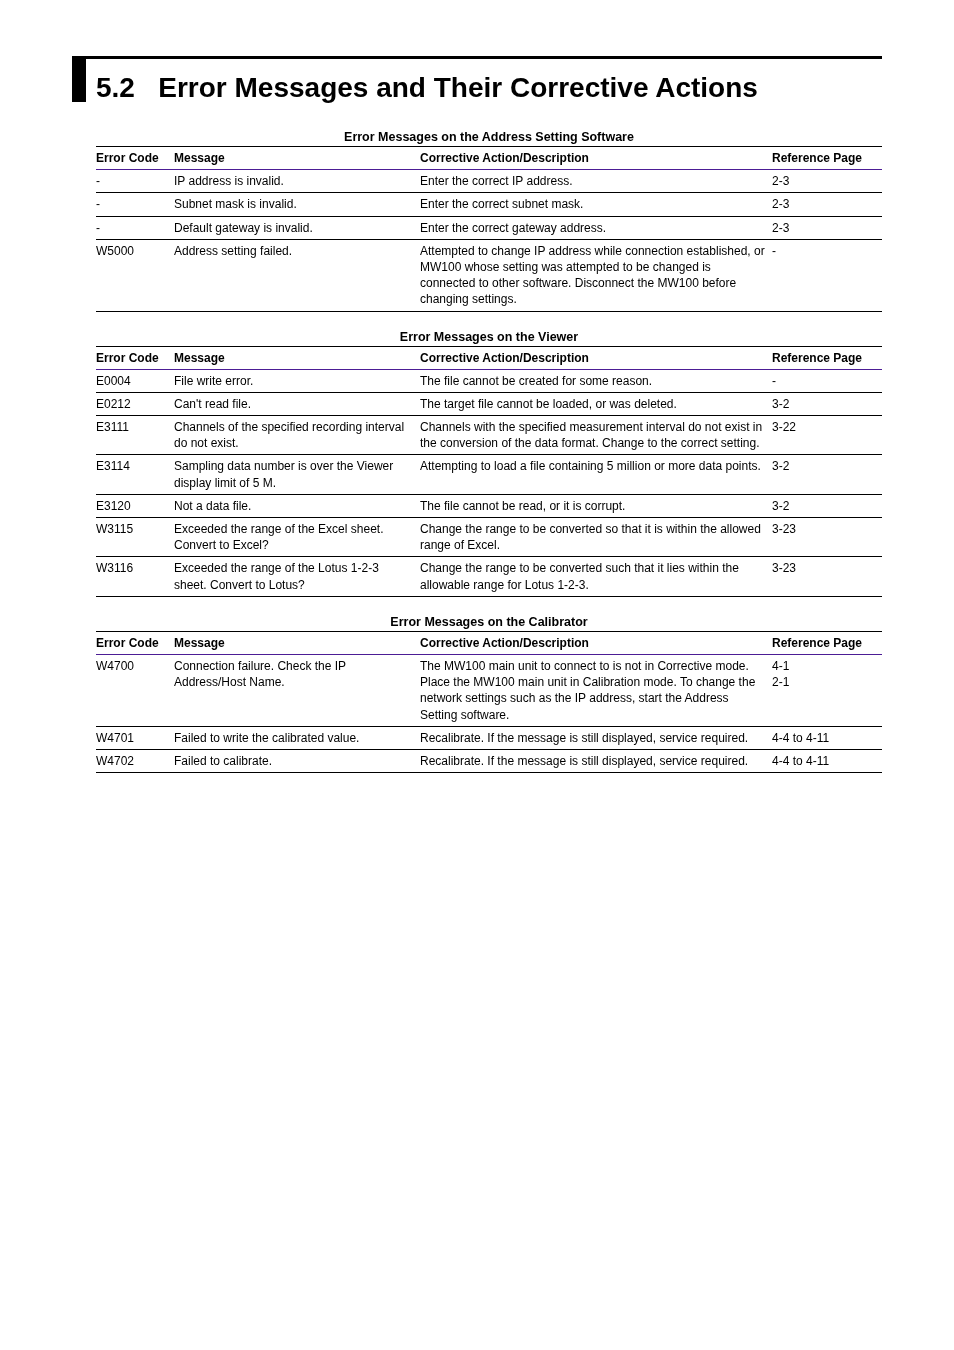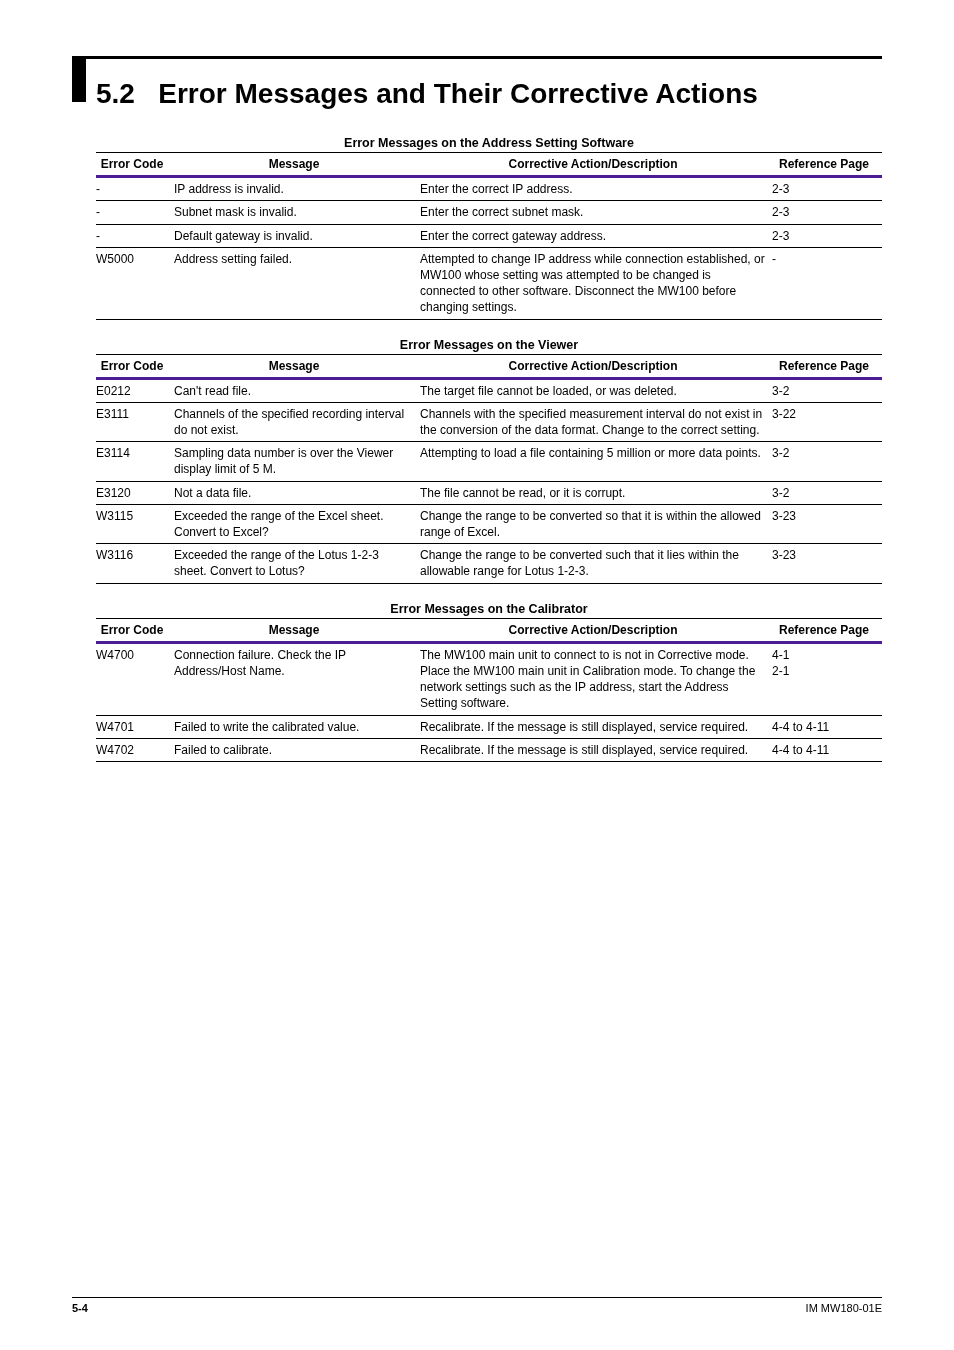--- a/index.html
+++ b/index.html
@@ -31,42 +31,42 @@
   .top-rule {
     position: absolute;
     left: 72px;
     right: 72px;
     top: 56px;
     height: 3px;
     background: #000;
   }
   h1.section-title {
     margin: 0 0 26px 0;
-    padding-top: 18px;
+    padding-top: 12px;
     font-size: 28px;
     font-weight: bold;
     font-family: Arial, Helvetica, sans-serif;
   }
   h2.subhead {
     margin: 18px 0 2px 0;
     font-size: 12.5px;
     font-weight: bold;
     text-align: center;
   }
   table.error-table {
     width: 100%;
     border-collapse: collapse;
     font-size: 12px;
     line-height: 1.35;
   }
   table.error-table th {
-    text-align: center;
+    text-align: left;
     font-weight: bold;
     border-top: 1.5px solid #000;
-    border-bottom: 3px solid #4c1d95;
+    border-bottom: 1px solid #4c1d95;
     padding: 3px 6px 3px 0;
     vertical-align: bottom;
   }
   table.error-table td {
     border-bottom: 1px solid #000;
     padding: 3px 6px 3px 0;
     vertical-align: top;
   }
   table.error-table tr.last td {
     border-bottom: 1.5px solid #000;
@@ -155,20 +155,26 @@
         <thead>
           <tr>
             <th>Error Code</th>
             <th>Message</th>
             <th>Corrective Action/Description</th>
             <th>Reference Page</th>
           </tr>
         </thead>
         <tbody>
           <tr>
+            <td>E0004</td>
+            <td>File write error.</td>
+            <td>The file cannot be created for some reason.</td>
+            <td>-</td>
+          </tr>
+          <tr>
             <td>E0212</td>
             <td>Can't read file.</td>
             <td>The target file cannot be loaded, or was deleted.</td>
             <td>3-2</td>
           </tr>
           <tr>
             <td>E3111</td>
             <td>Channels of the specified recording interval do not exist.</td>
             <td>Channels with the specified measurement interval do not exist in the conversion of the data format. Change to the correct setting.</td>
             <td>3-22</td>
@@ -231,17 +237,13 @@
           <tr class="last">
             <td>W4702</td>
             <td>Failed to calibrate.</td>
             <td>Recalibrate. If the message is still displayed, service required.</td>
             <td>4-4 to 4-11</td>
           </tr>
         </tbody>
       </table>
     </div>
 
-  <div class="footer">
-    <span class="page-no">5-4</span>
-    <span>IM MW180-01E</span>
-  </div>
 </div>
 
 </body></html>

